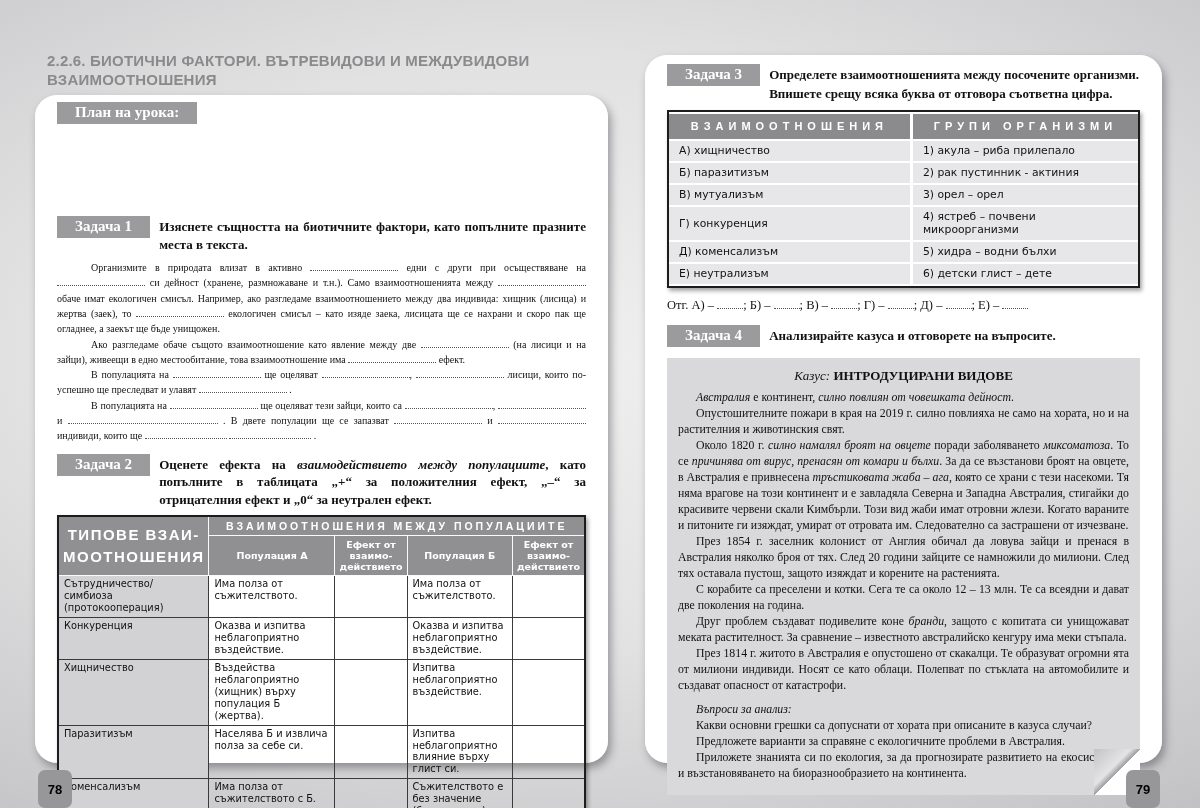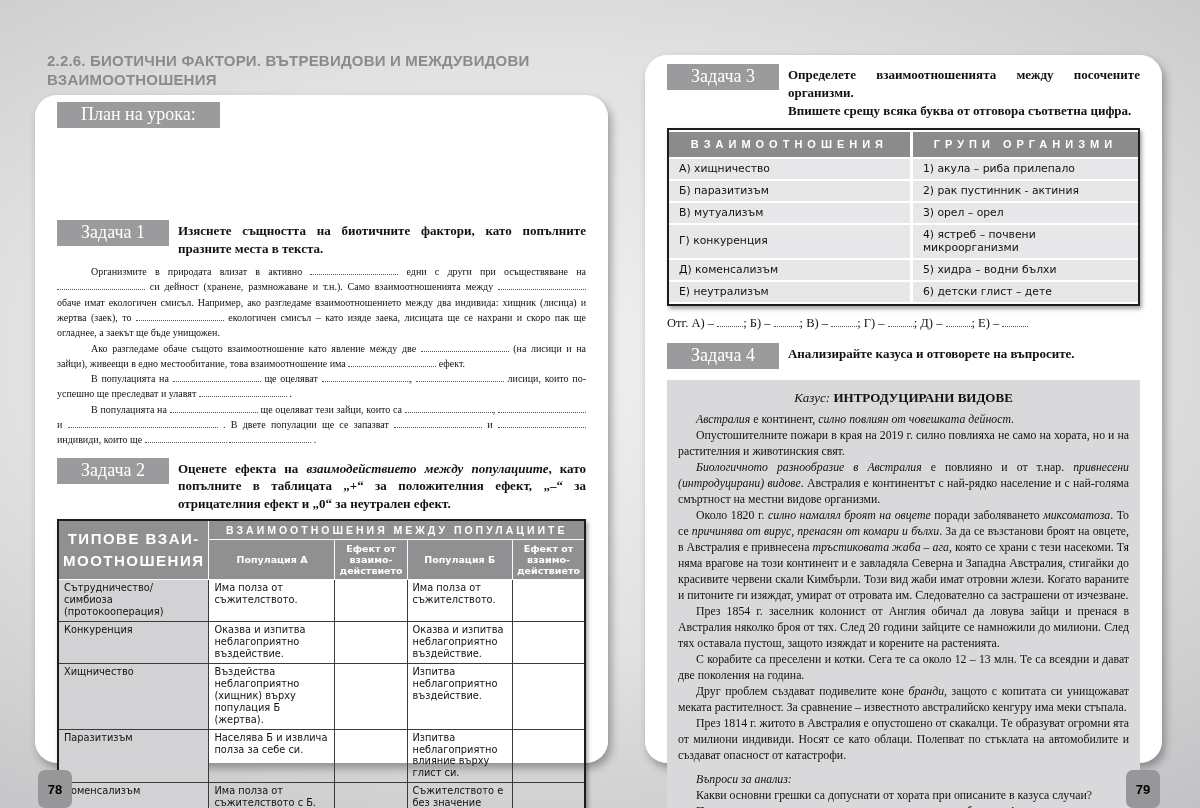--- a/index.html
+++ b/index.html
@@ -10,22 +10,22 @@
   }
   .page-card{position:absolute;background:#fff;border-radius:22px;
     box-shadow:3px 5px 9px rgba(60,60,66,.45), 0 0 0 1px rgba(255,255,255,.6) inset;
     box-sizing:border-box;}
   #left-card{left:35px;top:95px;width:573px;height:668px;padding:7px 22px;}
   #right-card{left:645px;top:55px;width:517px;height:708px;padding:9px 22px;}
   #page-title{position:absolute;left:47px;top:52px;width:520px;
     font-family:"Liberation Sans",sans-serif;font-weight:bold;font-size:15px;
     line-height:1.25;color:#8a8a8d;letter-spacing:.2px;}
   .badge{display:inline-block;background:#9b9b9d;color:#fff;
-    font-family:"Liberation Serif",serif;font-weight:normal;font-size:18px;
-    padding:2px 24px 3px;white-space:nowrap;}
+    font-family:"Liberation Serif",serif;font-weight:bold;font-size:15px;
+    padding:2px 18px 3px;white-space:nowrap;}
   .spacer1{height:92px;}
   .task{display:flex;gap:9px;align-items:flex-start;}
   .task-text{font-weight:bold;font-size:13px;line-height:1.35;padding-top:2px;text-align:justify;}
   #task1-paras{margin-top:7px;}
   #task1-paras p{margin:0;font-size:10px;line-height:15.3px;text-align:justify;text-indent:34px;}
   .blank{display:inline-block;height:9px;border-bottom:1px dotted #555;}
   .it{font-style:italic;}
   .bd{font-weight:bold;}
   #task2{margin-top:10px;}
   #t2-table{margin-top:7px;width:100%;border-collapse:collapse;border:2px solid #1c1c1c;
@@ -204,21 +204,20 @@
 
   <div class="task" id="task4">
     <span class="badge">Задача 4</span>
     <div class="task-text">Анализирайте казуса и отговорете на въпросите.</div>
   </div>
 
   <div class="case-box">
     <div class="case-title"><span class="it">Казус: </span><span class="bd">ИНТРОДУЦИРАНИ ВИДОВЕ</span></div>
     <p><span class="it">Австралия</span><span> е континент, </span><span class="it">силно повлиян от човешката дейност.</span></p>
     <p><span>Опустошителните пожари в края на 2019 г. силно повлияха не само на хората, но и на растителния и животинския свят.</span></p>
-    <p><span class="it">Биологичното разнообразие в Австралия</span><span> е повлияно и от т.нар. </span><span class="it">привнесени (интродуцирани) видове</span><span>. Австралия е континентът с най-рядко население и с най-голяма смъртност на местни видове организми.</span></p>
     <p><span>Около 1820 г. </span><span class="it">силно намалял броят на овцете</span><span> поради заболяването </span><span class="it">миксоматоза</span><span>. То се </span><span class="it">причинява от вирус, пренасян от комари и бълхи</span><span>. За да се възстанови броят на овцете, в Австралия е привнесена </span><span class="it">тръстиковата жаба – ага</span><span>, която се храни с тези насекоми. Тя няма врагове на този континент и е завладяла Северна и Западна Австралия, стигайки до красивите червени скали Кимбърли. Този вид жаби имат отровни жлези. Когато вараните и питоните ги изяждат, умират от отровата им. Следователно са застрашени от изчезване.</span></p>
     <p><span>През 1854 г. заселник колонист от Англия обичал да ловува зайци и пренася в Австралия няколко броя от тях. След 20 години зайците се намножили до милиони. След тях оставала пустош, защото изяждат и корените на растенията.</span></p>
     <p><span>С корабите са преселени и котки. Сега те са около 12 – 13 млн. Те са всеядни и дават две поколения на година.</span></p>
     <p><span>Друг проблем създават подивелите коне </span><span class="it">бранди</span><span>, защото с копитата си унищожават меката растителност. За сравнение – известното австралийско кенгуру има меки стъпала.</span></p>
     <p><span>През 1814 г. житото в Австралия е опустошено от скакалци. Те образуват огромни ята от милиони индивиди. Носят се като облаци. Полепват по стъклата на автомобилите и създават опасност от катастрофи.</span></p>
     <div class="vspace"></div>
     <p><span class="it">Въпроси за анализ:</span></p>
     <p><span>Какви основни грешки са допуснати от хората при описаните в казуса случаи?</span></p>
     <p><span>Предложете варианти за справяне с екологичните проблеми в Австралия.</span></p>
     <p><span>Приложете знанията си по екология, за да прогнозирате развитието на екосистемите и възстановяването на биоразнообразието на континента.</span></p>

